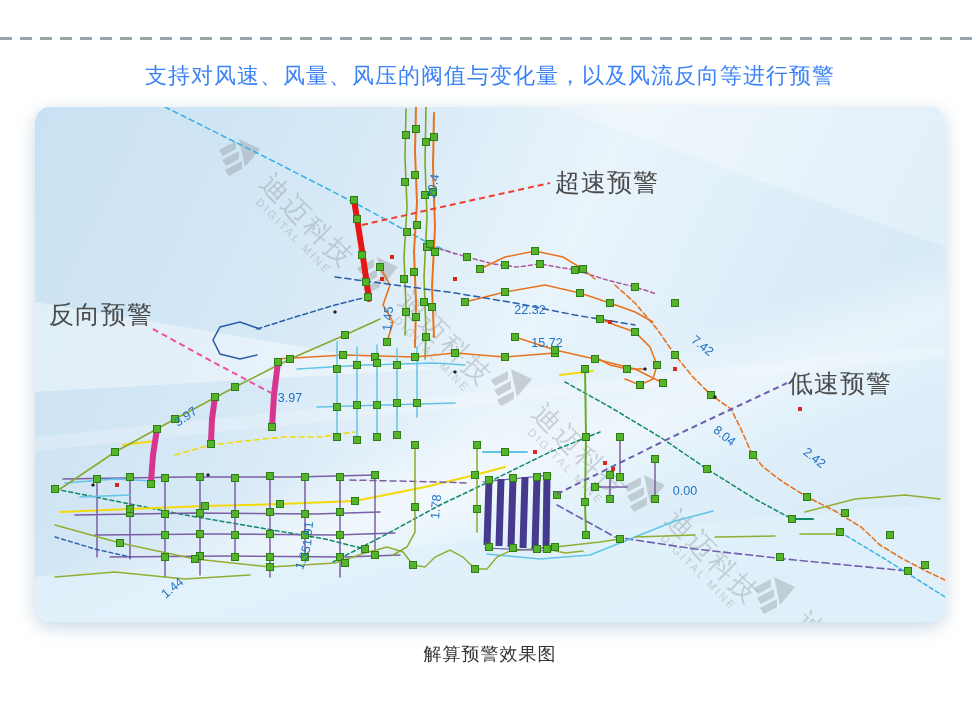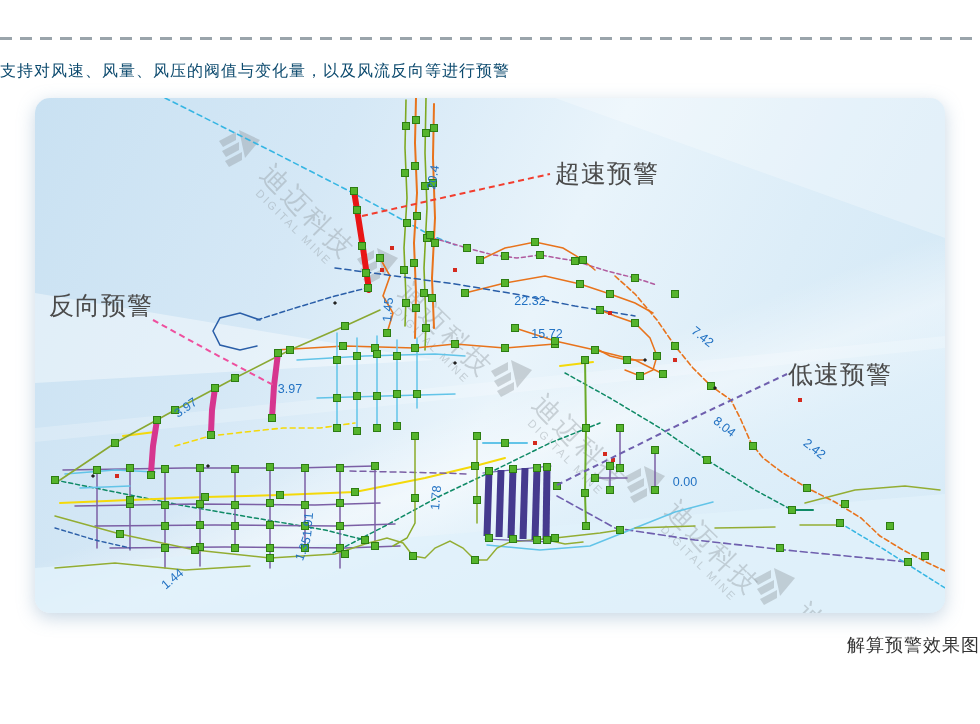--- a/index.html
+++ b/index.html
@@ -12,33 +12,33 @@
   .title-row{display:flex;align-items:center;justify-content:center;gap:14px;}
   .page-title{
     font-size:30px;font-weight:bold;color:#4d5358;letter-spacing:3px;line-height:1.1;
   }
   .deco svg{display:block;}
   .divider{
     margin-top:13px;height:3px;
     background:repeating-linear-gradient(90deg,#9aa4ab 0 12px,transparent 12px 20px);
   }
   .subtitle{
-    margin-top:21px;font-size:16px;color:#0c4a6e;letter-spacing:1px;
+    margin-top:21px;text-align:center;font-size:22px;color:#3b82f6;letter-spacing:1px;
   }
   .map-card{
     position:relative;width:910px;height:515px;margin:16px auto 0;
     border-radius:15px;overflow:hidden;
     box-shadow:0 5px 18px rgba(110,150,185,.38);
     background:
       linear-gradient(160deg, rgba(255,255,255,0) 55%, rgba(255,255,255,.45) 63%, rgba(224,240,250,.85) 72%, rgba(211,232,246,1) 100%),
       linear-gradient(115deg, #c9e1f2 0%, #d5e8f6 28%, #e9f4fb 52%, #dcedf8 72%, #cfe6f5 100%);
   }
   .map-card svg{position:absolute;left:0;top:0;}
   .caption{
-    margin-top:20px;text-align:right;font-size:18px;color:#333;letter-spacing:1px;
+    margin-top:20px;text-align:center;font-size:18px;color:#333;letter-spacing:1px;
   }
 </style>
 </head>
 <body>
 
 <div class="header">
   <div class="divider"></div>
 </div>
 
 <div class="subtitle">支持对风速、风量、风压的阀值与变化量，以及风流反向等进行预警</div>

